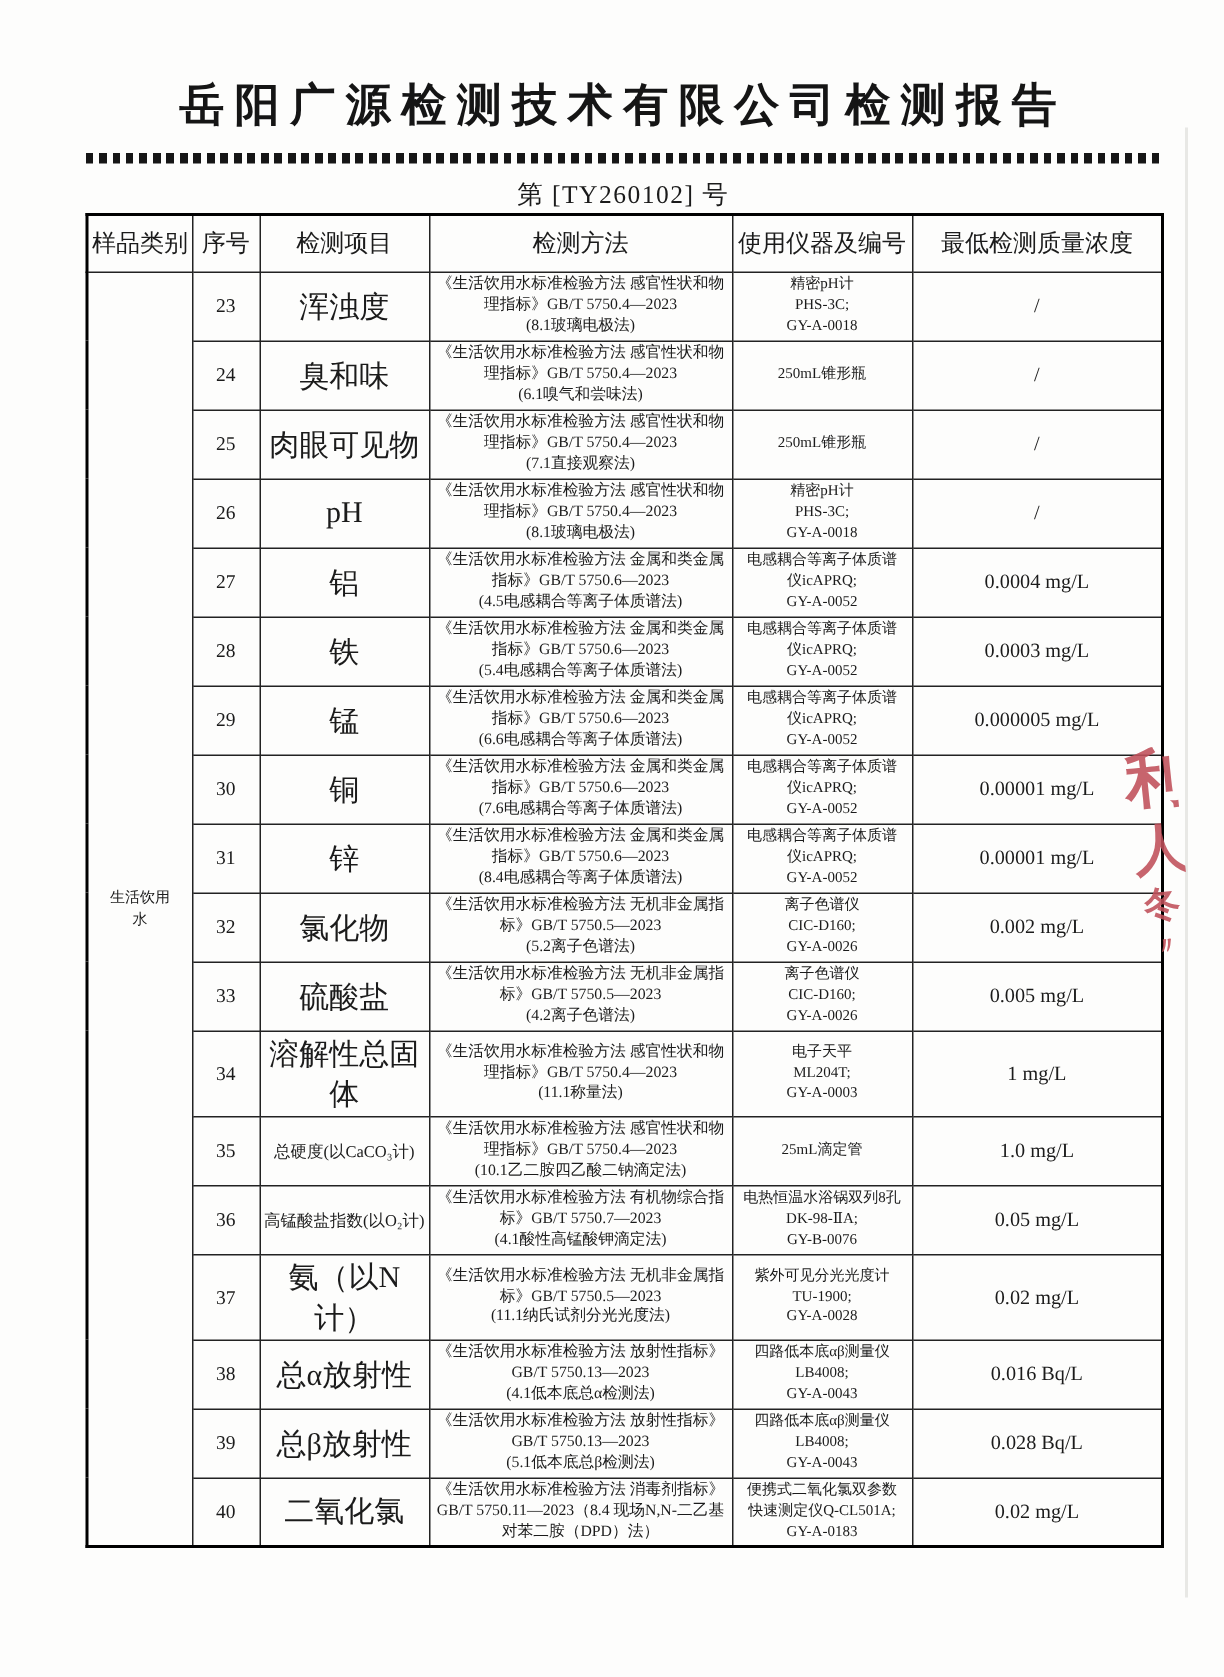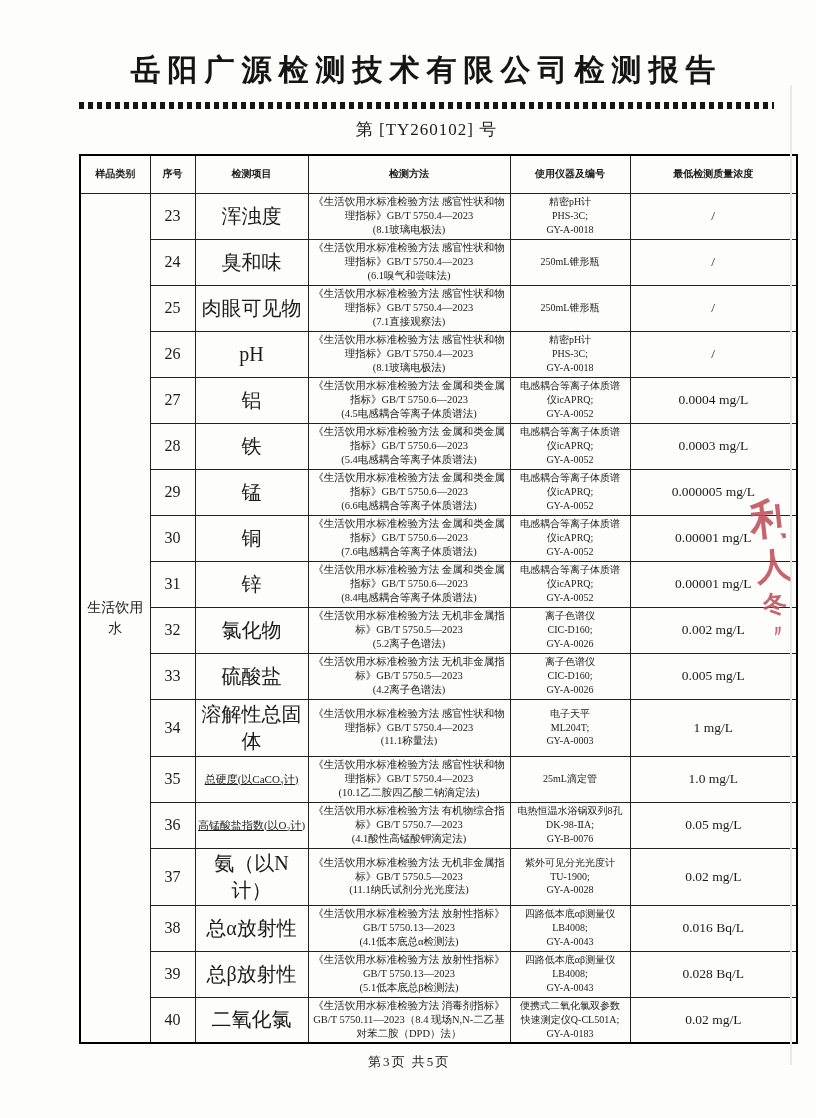--- a/index.html
+++ b/index.html
@@ -4,64 +4,64 @@
 <style>
   * { margin:0; padding:0; box-sizing:border-box; }
   html,body { width:816px; height:1118px; }
   body {
     background:#fdfdfc;
     font-family:"Liberation Serif","DejaVu Serif",serif;
     color:#1b1b1b;
     position:relative;
     overflow:hidden;
   }
-  .content { padding:50px 42px 0 79px; position:relative; }
+  .content { padding:50px 42px 0 57px; position:relative; }
   .report-title {
     font-family:"Liberation Sans","DejaVu Sans",sans-serif;
     font-weight:bold;
     font-size:30px;
     letter-spacing:7px;
     text-align:center;
     white-space:nowrap;
     color:#151515;
   }
   .dotted-divider {
     height:7px;
     margin-top:11px;
     background:repeating-linear-gradient(90deg,#161616 0 5px,transparent 5px 9px);
   }
   .doc-number {
     text-align:center;
     font-size:17px;
     margin-top:9px;
-    margin-bottom:13px;
+    margin-bottom:1px;
     letter-spacing:1px;
   }
   table.report-table {
     border-collapse:collapse;
     width:717px;
     table-layout:fixed;
     border:2px solid #000;
   }
   .report-table th, .report-table td {
     border:1px solid #222;
     text-align:center;
     vertical-align:middle;
     padding:1px 2px;
   }
   .report-table thead th {
     height:38px;
-    font-size:10px;
-    font-weight:bold;
+    font-size:16px;
+    font-weight:normal;
   }
   .report-table tbody tr { height:46px; }
-  .col-cat   { font-size:14px; white-space:pre-line; line-height:1.5; }
-  .col-no    { font-size:16px; }
+  .col-cat   { font-size:10px; white-space:pre-line; line-height:1.5; }
+  .col-no    { font-size:13px; }
   .col-item  { font-size:20px; }
-  .col-item.small { font-size:11px;text-decoration:underline; }
+  .col-item.small { font-size:11px; }
   .col-method{ font-size:10.5px; white-space:pre-line; line-height:1.32; }
   .col-inst  { font-size:10px; white-space:pre-line; line-height:1.38; }
   .col-limit { font-size:13.5px; }
   .page-footer {
     text-align:center;
     font-size:13px;
     margin-top:9px;
     letter-spacing:2px;
     width:660px;
   }
@@ -310,21 +310,20 @@
 GB/T 5750.11—2023（8.4 现场N,N-二乙基
 对苯二胺（DPD）法）</td>
           <td class="col-inst">便携式二氧化氯双参数
 快速测定仪Q-CL501A;
 GY-A-0183</td>
           <td class="col-limit">0.02 mg/L</td>
         </tr>
       </tbody>
   </table>
 
-  <div class="page-footer">第3页 共5页</div>
 </div>
 
 <div class="paper-edge"></div>
 
 <div class="red-seal">
   <span>利</span>
   <span>人</span>
   <span>冬</span>
   <span>〃</span>
 </div>

